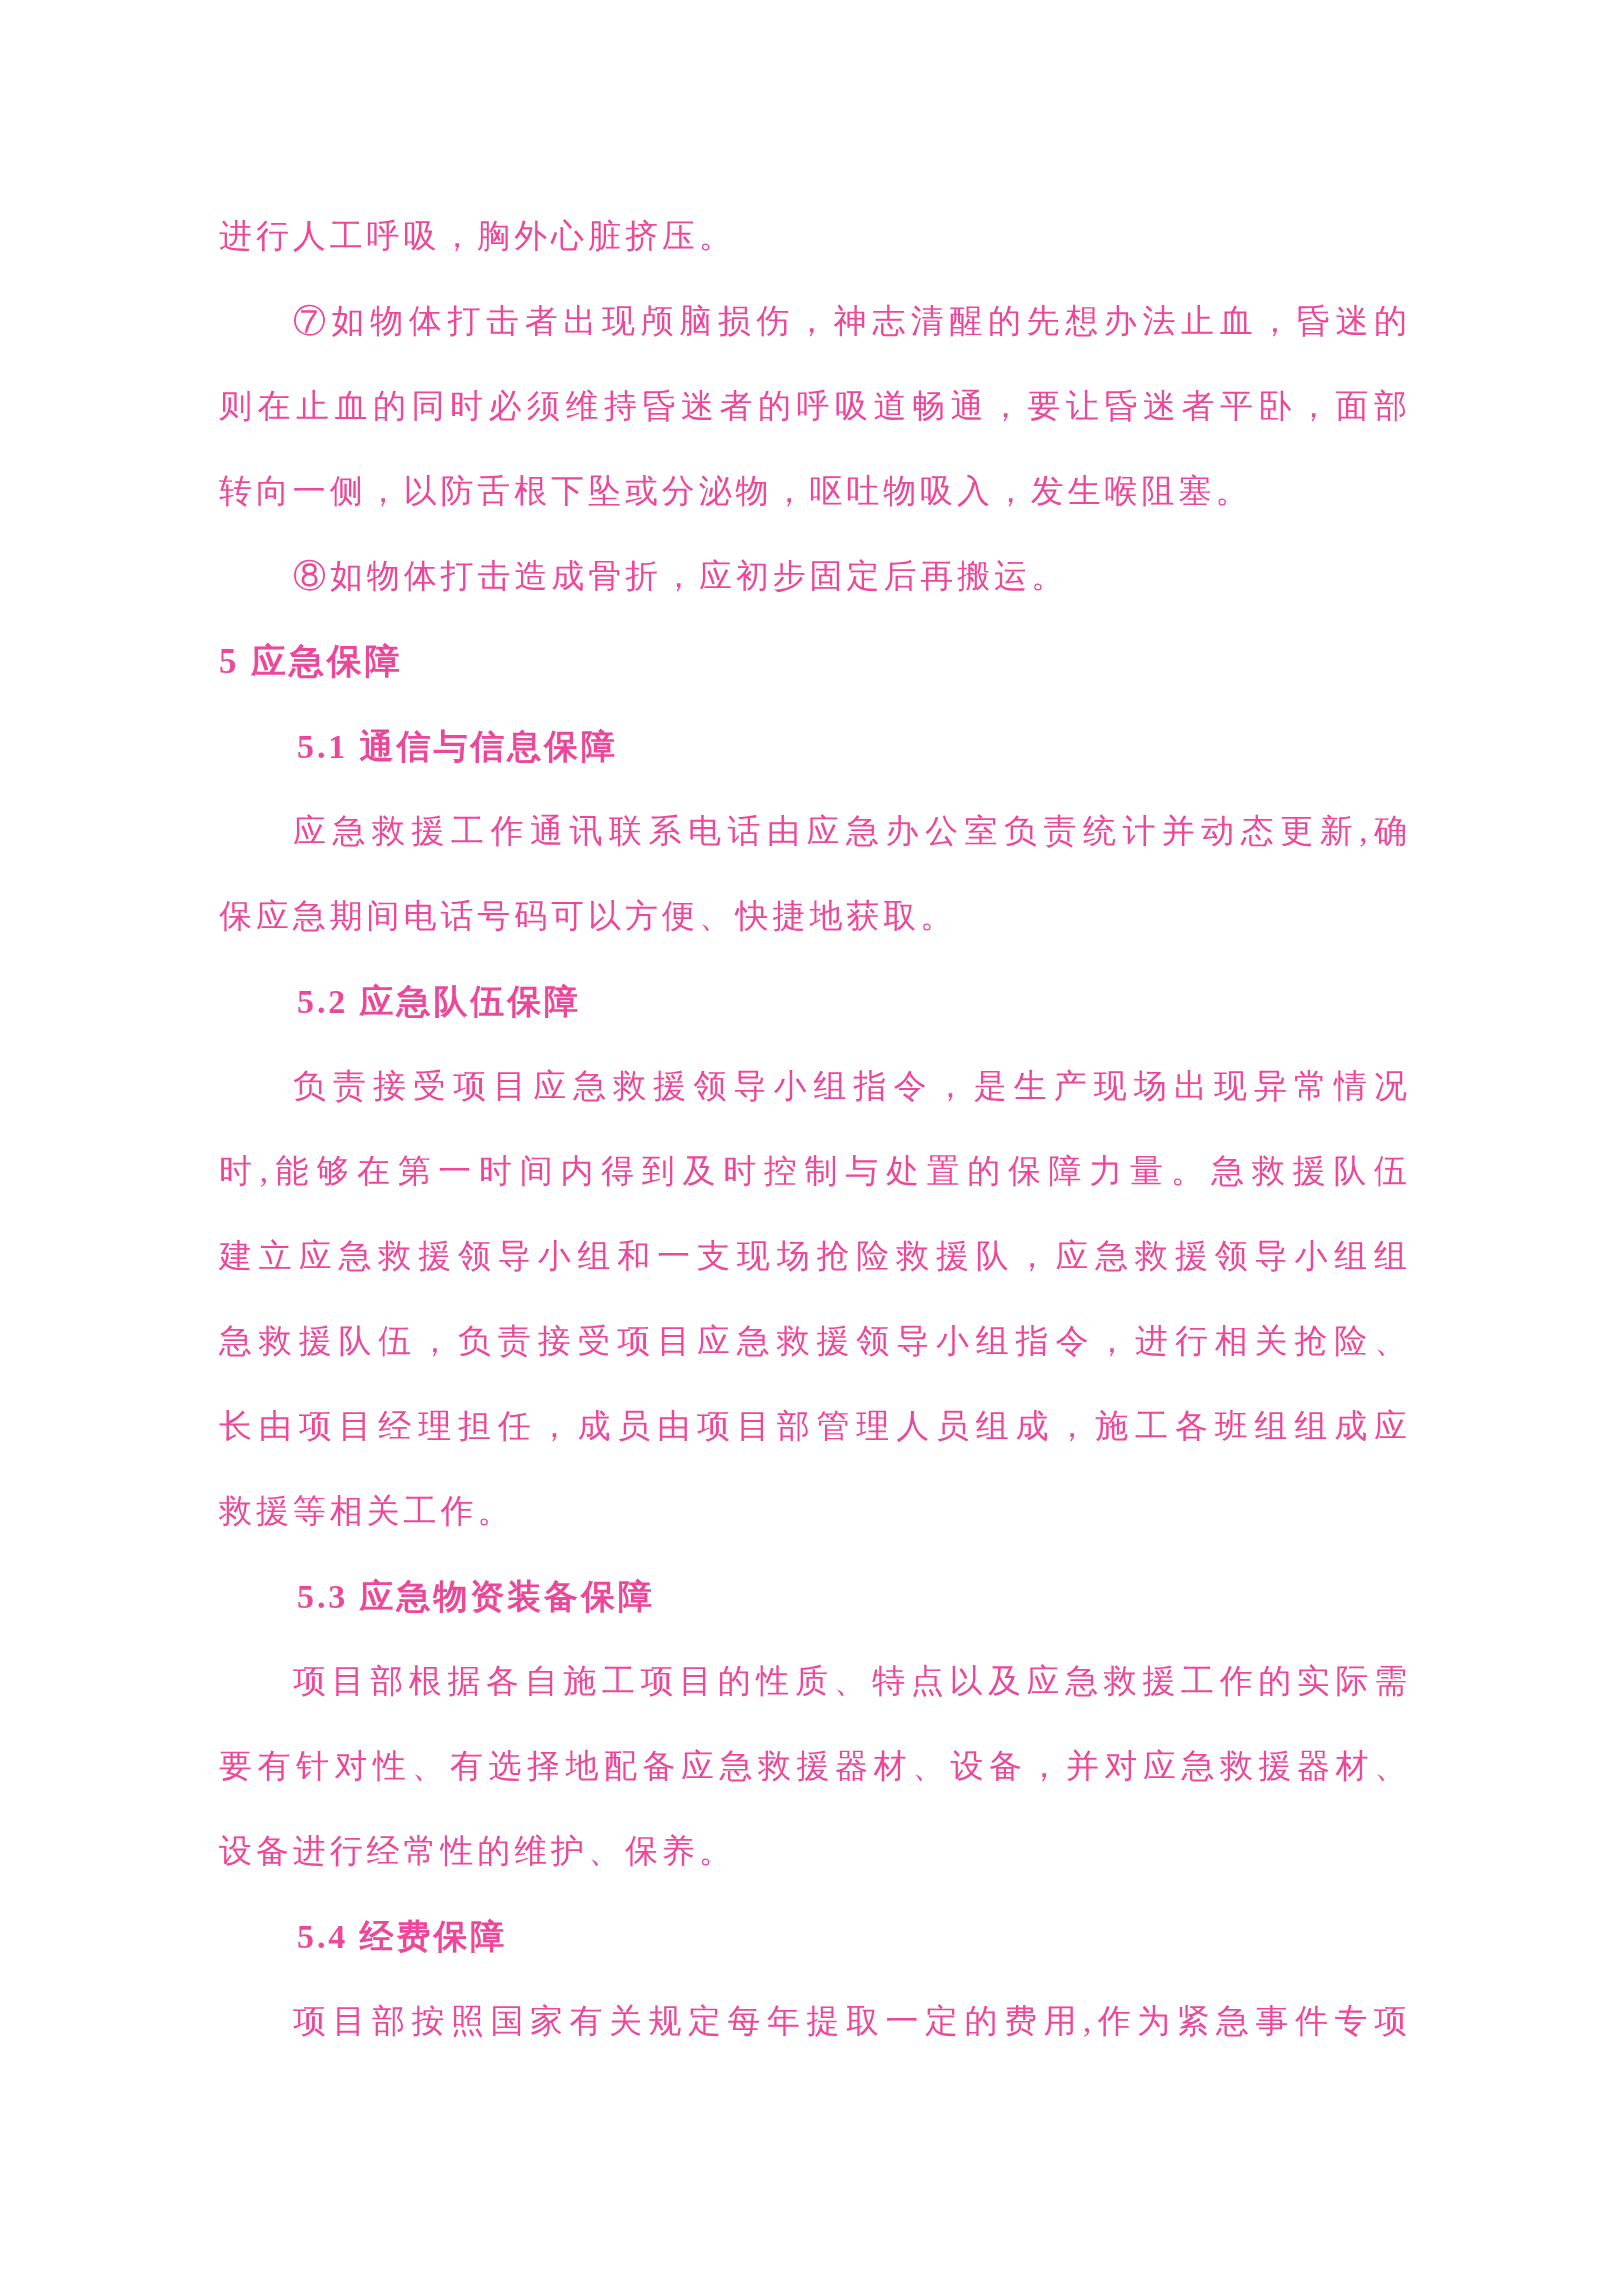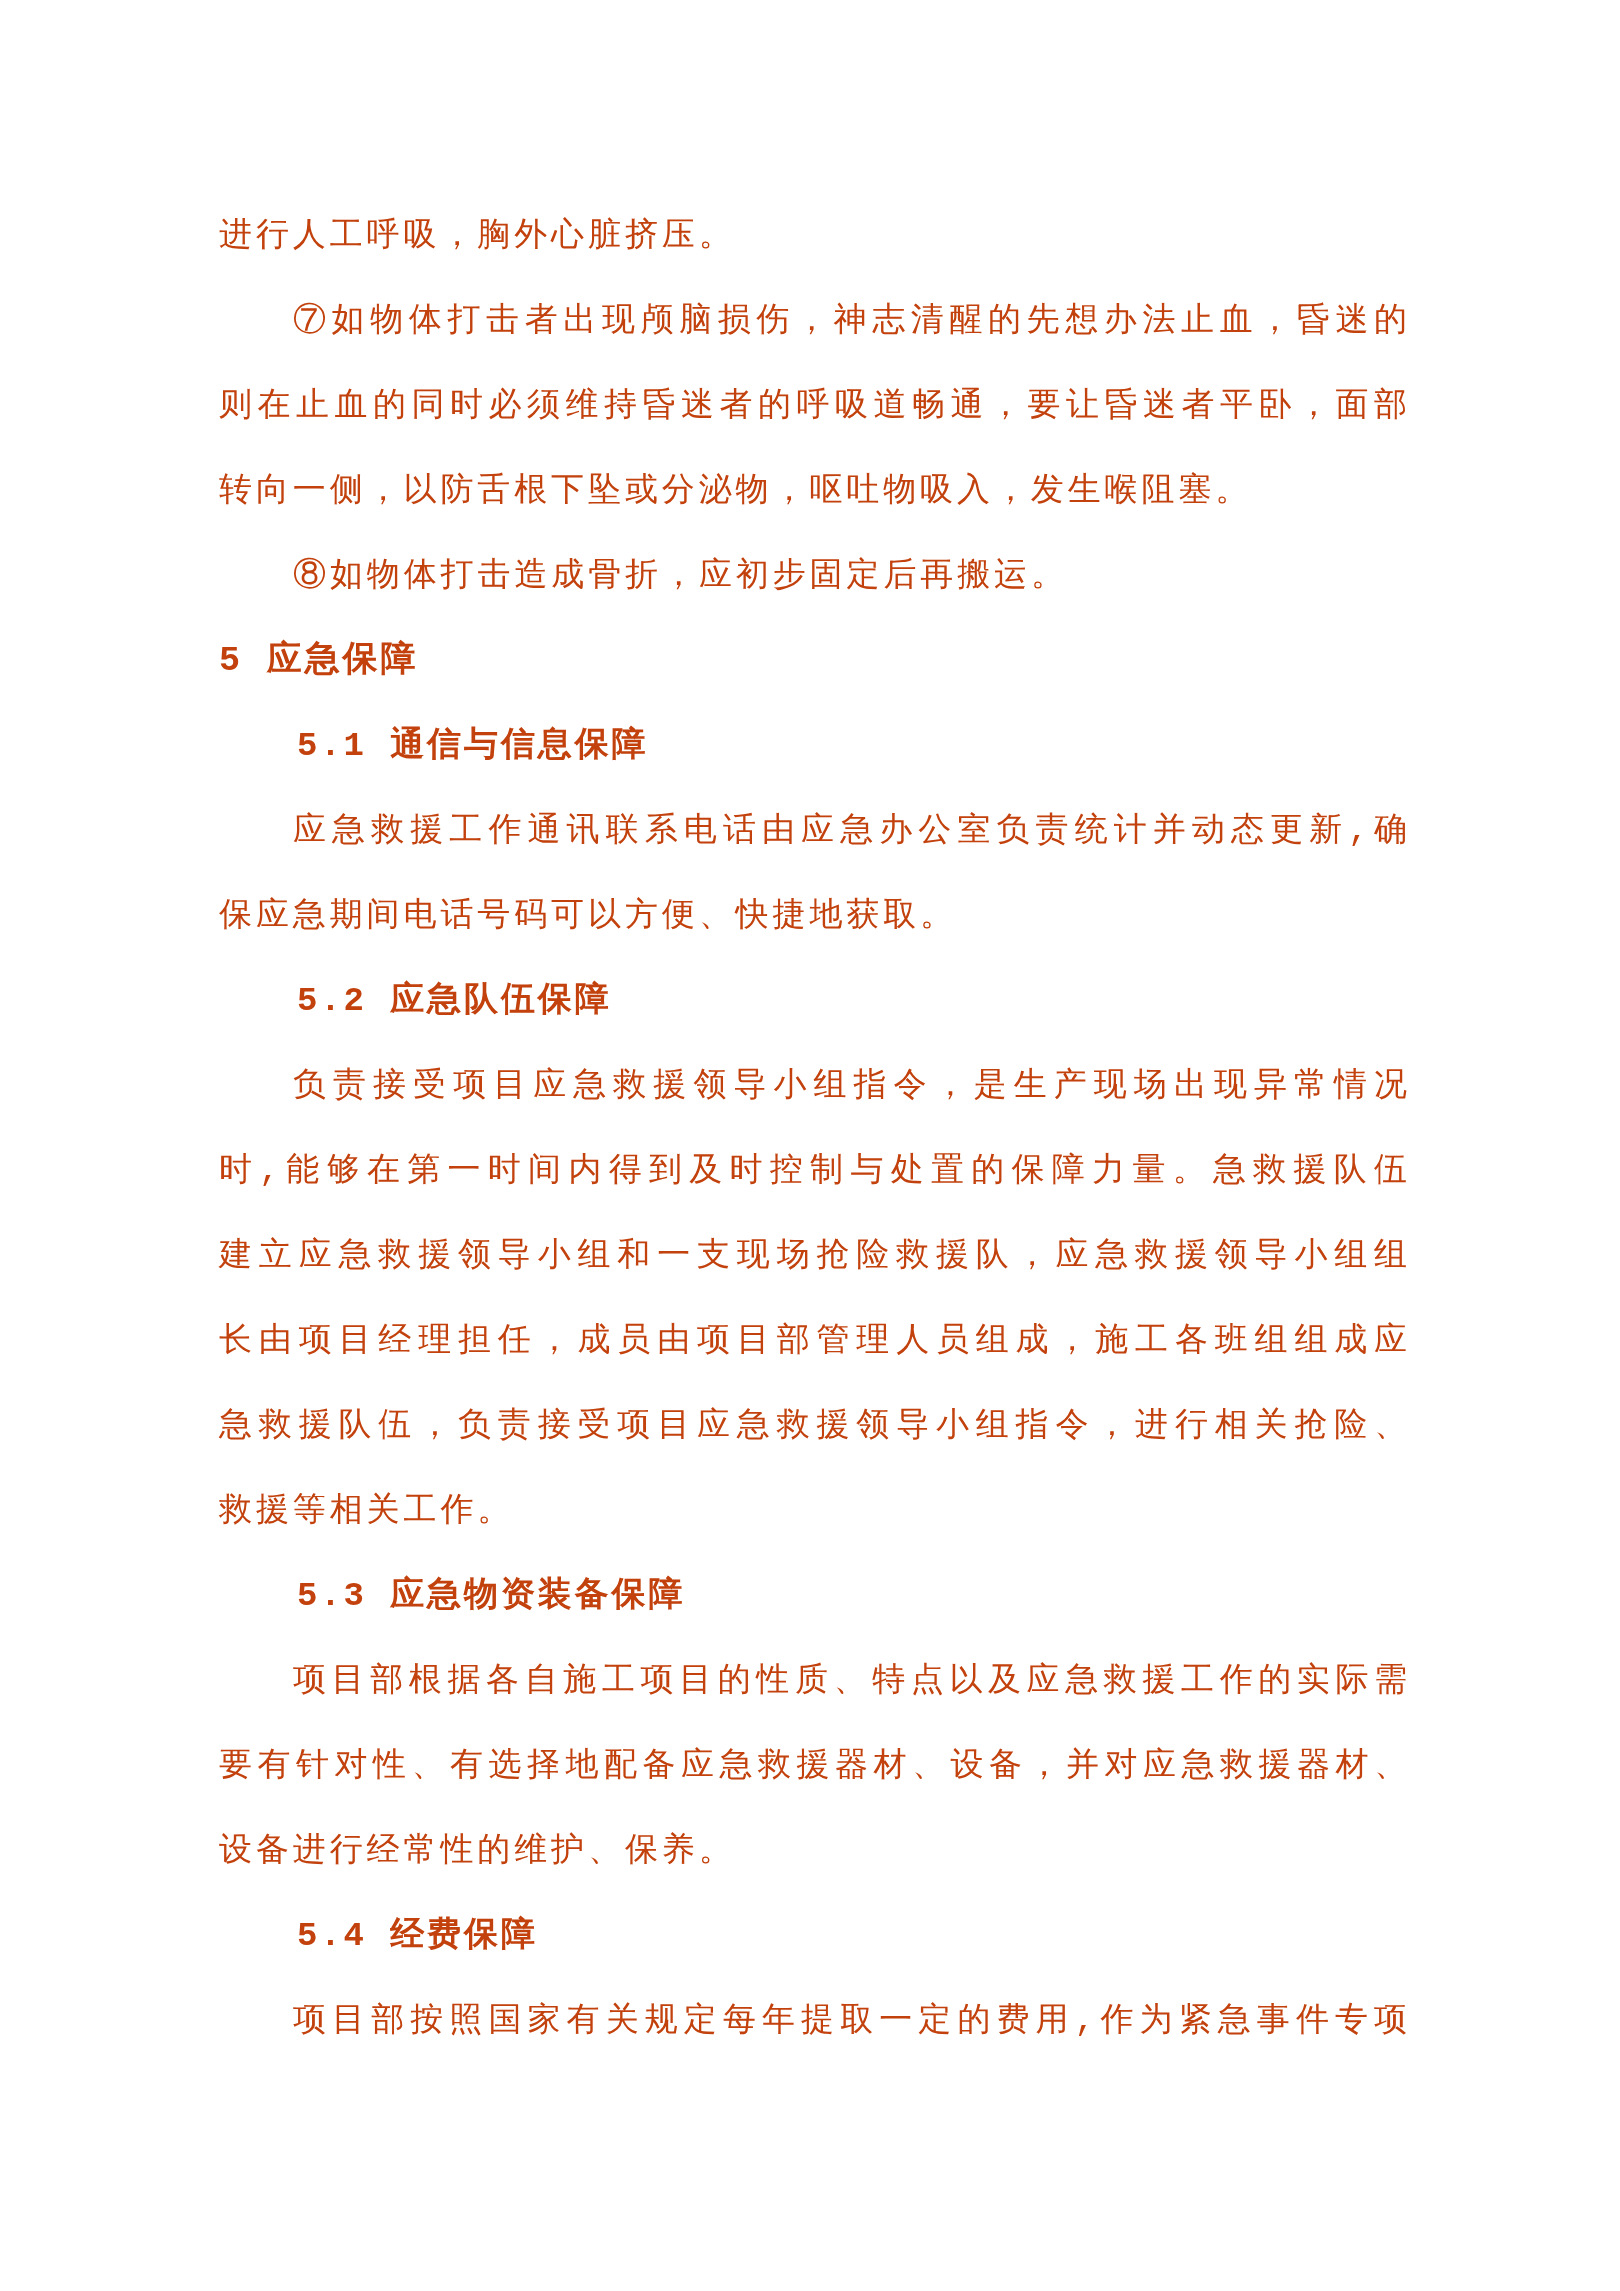--- a/index.html
+++ b/index.html
@@ -23,22 +23,21 @@
     width: 1192px;
   }
   .ln {
     height: 85px;
     line-height: 85px;
     font-size: 33px;
     letter-spacing: 3.9px;
     white-space: nowrap;
     text-align: justify;
     text-align-last: justify;
-    color: #c2410c;
-    font-family: Liberation Mono, monospace;
+    color: #ec4899;
   }
   .ln.last {
     text-align: left;
     text-align-last: left;
   }
   .ln.indent {
     text-indent: 74px;
   }
   .ln.h1 {
     font-weight: bold;
@@ -78,22 +77,22 @@
     <div class="ln last">转向一侧，以防舌根下坠或分泌物，呕吐物吸入，发生喉阻塞。</div>
     <div class="ln last indent">⑧如物体打击造成骨折，应初步固定后再搬运。</div>
     <div class="ln h1">5 应急保障</div>
     <div class="ln h2">5.1 通信与信息保障</div>
     <div class="ln indent">应急救援工作通讯联系电话由应急办公室负责统计并动态更新,确</div>
     <div class="ln last">保应急期间电话号码可以方便、快捷地获取。</div>
     <div class="ln h2">5.2 应急队伍保障</div>
     <div class="ln indent">负责接受项目应急救援领导小组指令，是生产现场出现异常情况</div>
     <div class="ln">时,能够在第一时间内得到及时控制与处置的保障力量。急救援队伍</div>
     <div class="ln">建立应急救援领导小组和一支现场抢险救援队，应急救援领导小组组</div>
+    <div class="ln">急救援队伍，负责接受项目应急救援领导小组指令，进行相关抢险、</div>
     <div class="ln">长由项目经理担任，成员由项目部管理人员组成，施工各班组组成应</div>
-    <div class="ln">急救援队伍，负责接受项目应急救援领导小组指令，进行相关抢险、</div>
     <div class="ln last">救援等相关工作。</div>
     <div class="ln h2">5.3 应急物资装备保障</div>
     <div class="ln indent">项目部根据各自施工项目的性质、特点以及应急救援工作的实际需</div>
     <div class="ln">要有针对性、有选择地配备应急救援器材、设备，并对应急救援器材、</div>
     <div class="ln last">设备进行经常性的维护、保养。</div>
     <div class="ln h2">5.4 经费保障</div>
     <div class="ln indent">项目部按照国家有关规定每年提取一定的费用,作为紧急事件专项</div>
   </div>
 </div>
 

